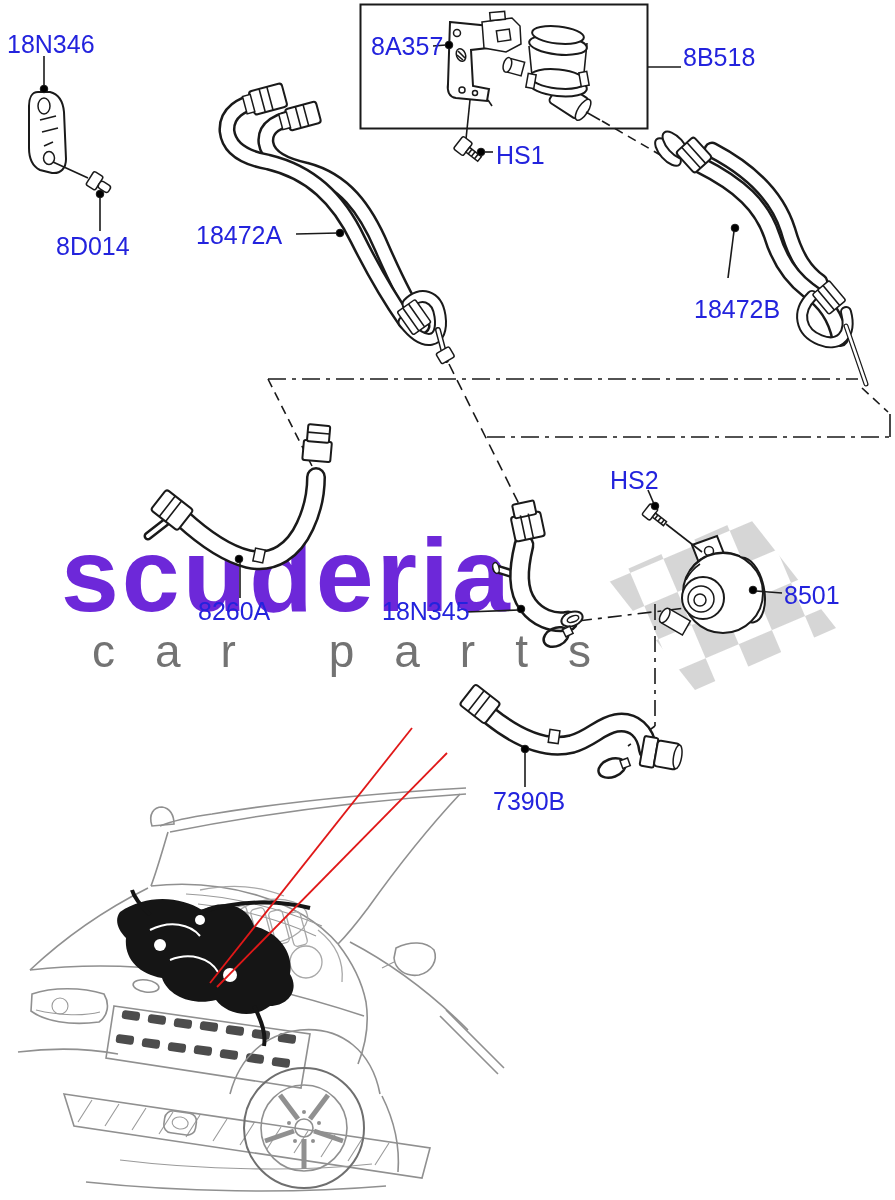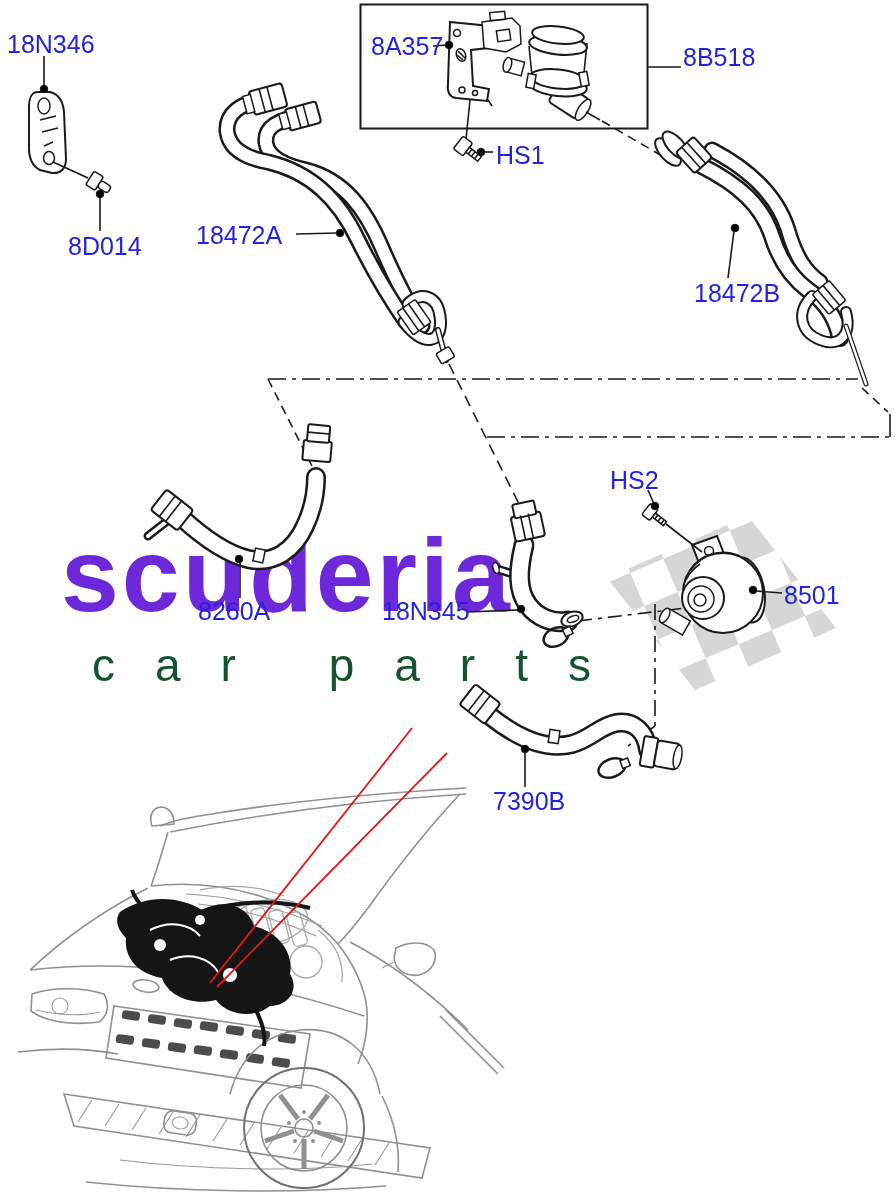--- a/index.html
+++ b/index.html
@@ -1,21 +1,21 @@
 <!DOCTYPE html>
 <html><head>
 <meta charset="utf-8">
 <style>
   html,body{margin:0;padding:0;background:#ffffff;}
   .stage{position:relative;width:895px;height:1200px;background:#ffffff;overflow:hidden;
          font-family:"Liberation Sans", sans-serif;}
   .stage svg{position:absolute;left:0;top:0;}
   .wm-brand{position:absolute;left:61px;top:516px;font-size:104px;font-weight:bold;
             color:#6d28d9;letter-spacing:3px;white-space:nowrap;z-index:1;}
-  .wm-tag{position:absolute;left:92px;top:638px;font-size:46px;color:#14532d;
+  .wm-tag{position:absolute;left:92px;top:624px;font-size:46px;color:#737373;
           letter-spacing:40px;white-space:nowrap;z-index:1;}
   .art{z-index:2;}
   .plabel{position:absolute;color:#2323dd;font-size:25px;line-height:1.05;
           white-space:nowrap;z-index:3;cursor:pointer;}
   .to{fill:none;stroke:#1a1a1a;stroke-linecap:round;}
   .ti{fill:none;stroke:#ffffff;stroke-linecap:round;}
   .ln{fill:none;stroke:#1a1a1a;stroke-width:1.6;}
   .wf{fill:#ffffff;stroke:#1a1a1a;stroke-width:2;}
   .wf1{fill:#ffffff;stroke:#1a1a1a;stroke-width:1.5;}
   .car{fill:none;stroke:#909090;stroke-width:1.6;}
@@ -361,20 +361,20 @@
       <path d="M210,983 L412,728"></path>
       <path d="M217,987 L447,753"></path>
     </g>
   </svg>
 
   <span class="plabel" style="left:7px;top:31px">18N346</span>
   <span class="plabel" style="left:371px;top:33px">8A357</span>
   <span class="plabel" style="left:683px;top:44px">8B518</span>
   <span class="plabel" style="left:496px;top:142px">HS1</span>
   <span class="plabel" style="left:196px;top:222px">18472A</span>
-  <span class="plabel" style="left:694px;top:280px">18472B</span>
-  <span class="plabel" style="left:68px;top:233px">8D014</span>
+  <span class="plabel" style="left:694px;top:296px">18472B</span>
+  <span class="plabel" style="left:56px;top:233px">8D014</span>
   <span class="plabel" style="left:610px;top:467px">HS2</span>
   <span class="plabel" style="left:784px;top:582px">8501</span>
   <span class="plabel" style="left:198px;top:598px">8260A</span>
   <span class="plabel" style="left:382px;top:598px">18N345</span>
   <span class="plabel" style="left:493px;top:788px">7390B</span>
 </div>
 
 </body></html>

